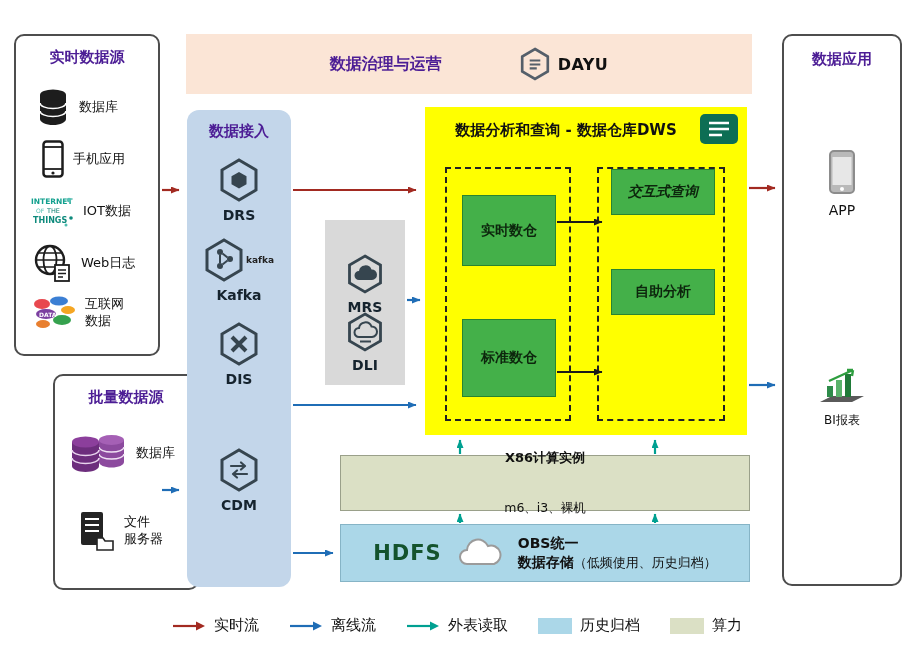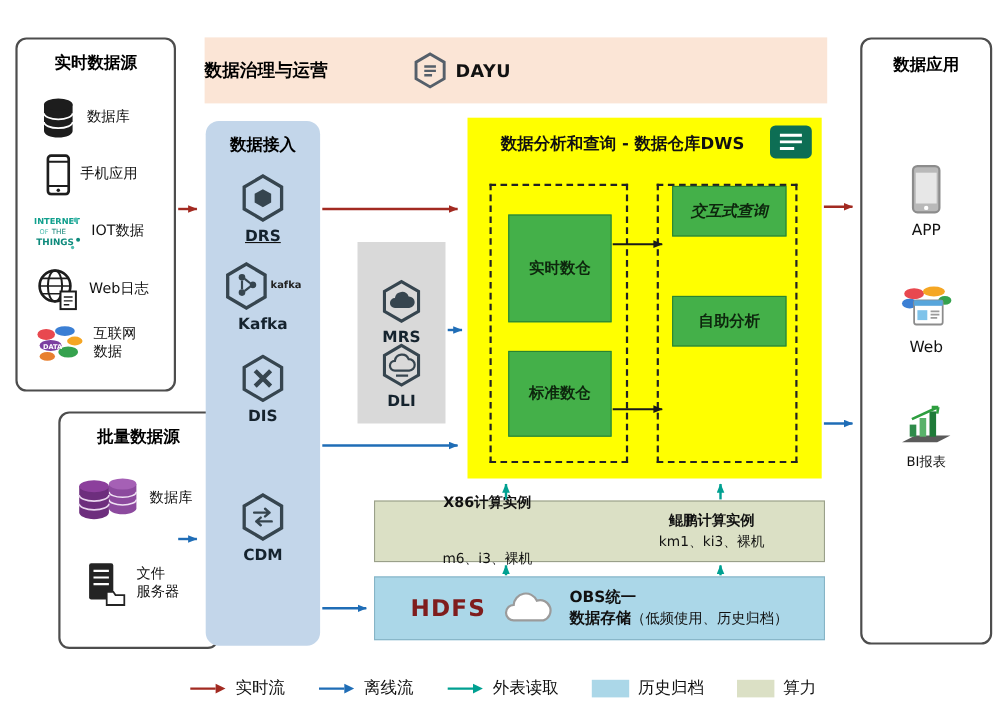--- a/index.html
+++ b/index.html
@@ -6,42 +6,42 @@
     --realtime-flow:#a22a21; --offline-flow:#1f6db6; --external-read:#00a091;
     --banner-bg:#fbe5d6; --ingest-bg:#c3d6ea; --gray-bg:#d9d9d9; --dws-bg:#ffff00;
     --green-box:#44b049; --compute-bg:#dbe0c5; --archive-bg:#abd7e8;
     --panel-border:#4d4d4d; --black-arrow:#1a1a1a;
   }
   *{margin:0;padding:0;box-sizing:border-box;}
   body{font-family:"DejaVu Sans","Liberation Sans",sans-serif;color:#111;background:#fff;}
   #canvas{position:relative;width:914px;height:651px;background:#fff;overflow:hidden;}
   .abs{position:absolute;}
   .panel{background:#fff;border:2px solid var(--panel-border);border-radius:10px;}
-  .p-title{font-weight:bold;font-size:15px;text-align:center;color:#000000;}
+  .p-title{font-weight:bold;font-size:15px;text-align:center;color:#4c1d95;}
   .item-label{font-size:13px;line-height:1.3;white-space:pre-line;color:#111;}
   .row-item{position:absolute;display:flex;align-items:center;gap:9px;}
   .col-item{position:absolute;left:0;width:100%;display:flex;flex-direction:column;align-items:center;gap:5px;}
   .ing-label{font-weight:bold;font-size:14px;color:#15232e;}
   .gbox{position:absolute;background:var(--green-box);border:1px solid #2a8430;display:flex;align-items:center;justify-content:center;font-weight:bold;font-size:14px;color:#0d260d;text-align:center;}
   .dashed{position:absolute;border:2px dashed #222;}
   .leg-item{display:flex;align-items:center;gap:8px;font-size:15px;}
   .swatch{display:inline-block;width:34px;height:16px;}
   .ln-red{stroke:var(--realtime-flow);stroke-width:2.2;}
   .ln-blue{stroke:var(--offline-flow);stroke-width:2.2;}
   .ln-teal{stroke:var(--external-read);stroke-width:2.2;}
   .ln-black{stroke:var(--black-arrow);stroke-width:1.8;fill:none;}
   .mh-red{fill:var(--realtime-flow);} .mh-blue{fill:var(--offline-flow);}
   .mh-teal{fill:var(--external-read);} .mh-black{fill:var(--black-arrow);}
 </style>
 </head>
 <body>
 
 <div id="canvas">
 
-  <div class="abs" style="left:186px;top:34px;width:566px;height:60px;background:var(--banner-bg);display:flex;align-items:center;justify-content:flex-start;gap:78px;">
+  <div class="abs" style="left:186px;top:34px;width:566px;height:60px;background:var(--banner-bg);display:flex;align-items:center;justify-content:center;gap:78px;">
     <div class="p-title" style="font-size:16px;">数据治理与运营</div>
     <div style="display:flex;align-items:center;gap:8px;">
       <svg width="30" height="34" viewBox="0 0 34 38">
         <polygon points="17,2 31.5,10.5 31.5,27.5 17,36 2.5,27.5 2.5,10.5" fill="none" stroke="#555f6a" stroke-width="3"></polygon>
         <path d="M11 15 h12 M11 19.5 h12 M11 24 h8" stroke="#555f6a" stroke-width="2.4" fill="none"></path>
       </svg>
       <span style="font-weight:bold;font-size:16px;letter-spacing:0.5px;">DAYU</span>
     </div>
   </div>
 
@@ -122,21 +122,21 @@
         <line x1="8" y1="21" x2="22" y2="21" stroke="#fff" stroke-width="2"></line>
         <path d="M20 28 h6 l2 3 h8 v9 H20 z" fill="#fff" stroke="#242424" stroke-width="1.6"></path>
       </svg>
       <span class="item-label">文件
 服务器</span>
     </div>
   </div>
 
   <div class="abs" style="left:187px;top:110px;width:104px;height:477px;background:var(--ingest-bg);border-radius:12px;">
     <div class="p-title" style="margin-top:12px;">数据接入</div>
-    <div class="col-item" style="top:48px;text-decoration:underline;">
+    <div class="col-item" style="top:48px;">
       <svg width="40" height="44" viewBox="0 0 40 44">
         <polygon points="20,2 37,12 37,32 20,42 3,32 3,12" fill="none" stroke="#36454f" stroke-width="3"></polygon>
         <polygon points="20,14 27.5,18.2 27.5,26.2 20,30.5 12.5,26.2 12.5,18.2" fill="#36454f"></polygon>
       </svg>
       <div class="ing-label">DRS</div>
     </div>
     <div class="col-item" style="top:128px;">
       <div style="display:flex;align-items:center;gap:2px;">
         <svg width="40" height="44" viewBox="0 0 40 44">
           <polygon points="20,2 37,12 37,32 20,42 3,32 3,12" fill="none" stroke="#36454f" stroke-width="3"></polygon>
@@ -183,75 +183,58 @@
     </div>
   </div>
 
   <div class="abs" style="left:425px;top:107px;width:322px;height:328px;background:var(--dws-bg);">
     <div class="abs" style="left:10px;top:14px;width:262px;text-align:center;font-weight:bold;font-size:15px;">数据分析和查询 - 数据仓库DWS</div>
     <svg class="abs" style="right:8px;top:6px;" width="40" height="32" viewBox="0 0 40 32">
       <rect x="1" y="1" width="38" height="30" rx="5" fill="#0d6e54"></rect>
       <path d="M10 10 h20 M10 16 h20 M10 22 h13" stroke="#fff" stroke-width="2.6" fill="none"></path>
     </svg>
     <div class="dashed" style="left:20px;top:60px;width:126px;height:254px;">
-      <div class="gbox" style="left:15px;top:26px;width:94px;height:98px;">实时数仓</div>
+      <div class="gbox" style="left:15px;top:26px;width:94px;height:71px;">实时数仓</div>
       <div class="gbox" style="left:15px;top:150px;width:94px;height:78px;">标准数仓</div>
     </div>
     <div class="dashed" style="left:172px;top:60px;width:128px;height:254px;">
       <div class="gbox" style="left:12px;top:0;width:104px;height:46px;font-style:italic;">交互式查询</div>
       <div class="gbox" style="left:12px;top:100px;width:104px;height:46px;">自助分析</div>
     </div>
   </div>
 
   <div class="abs" style="left:340px;top:455px;width:410px;height:56px;background:var(--compute-bg);border:1px solid #9aa08a;display:flex;">
     <div style="flex:1;display:flex;flex-direction:column;align-items:center;justify-content:center;line-height:1.5;">
       <div style="font-weight:bold;font-size:13px;">X86计算实例</div>
       <div style="font-size:12.5px;margin-top:32px;">m6、i3、裸机</div>
     </div>
-    <div style="flex:1;display:flex;flex-direction:column;align-items:center;justify-content:center;line-height:1.5;">
-      <div style="font-weight:bold;font-size:13px;">鲲鹏计算实例</div>
-      <div style="font-size:12.5px;">km1、ki3、裸机</div>
-    </div>
   </div>
 
   <div class="abs" style="left:340px;top:524px;width:410px;height:58px;background:var(--archive-bg);border:1px solid #86b4c6;display:flex;align-items:center;justify-content:center;gap:14px;">
-    <div style="font-weight:bold;font-size:21px;letter-spacing:1px;color:#7f1d1d;text-align:center;">HDFS</div>
+    <div style="font-weight:bold;font-size:21px;letter-spacing:1px;color:#14532d;text-align:center;">HDFS</div>
     <svg width="48" height="30" viewBox="0 0 48 30">
       <path d="M11 26 A7 7 0 0 1 11 12 A11 11 0 0 1 32 8 A8 8 0 0 1 38 26 Z" fill="#fff" stroke="#9b9b9b" stroke-width="2"></path>
     </svg>
     <div style="line-height:1.35;">
       <div style="font-weight:bold;font-size:14px;">OBS统一</div>
       <div style="font-size:13px;">
         <span style="font-weight:bold;font-size:14px;">数据存储</span><span>（低频使用、历史归档）</span>
       </div>
     </div>
   </div>
 
   <div class="abs panel" style="left:782px;top:34px;width:120px;height:552px;">
     <div class="p-title" style="margin-top:14px;">数据应用</div>
     <div class="col-item" style="top:112px;">
       <svg width="28" height="48" viewBox="0 0 28 46">
         <rect x="2" y="2" width="24" height="42" rx="4" fill="#b9b9b9" stroke="#8c8c8c" stroke-width="2"></rect>
         <rect x="4.5" y="8" width="19" height="28" fill="#e7e7e7"></rect>
         <circle cx="14" cy="40" r="2" fill="#fff"></circle>
       </svg>
       <span class="item-label" style="font-size:14px;">APP</span>
-    </div>
-    <div class="col-item" style="top:222px;">
-      <svg width="46" height="44" viewBox="0 0 46 42">
-        <ellipse cx="12" cy="8" rx="9" ry="5" fill="#e8484f"></ellipse>
-        <ellipse cx="30" cy="6" rx="10" ry="4.5" fill="#f5a623"></ellipse>
-        <ellipse cx="40" cy="14" rx="6" ry="4" fill="#35a24e"></ellipse>
-        <ellipse cx="8" cy="17" rx="7" ry="4.5" fill="#3b7fd4"></ellipse>
-        <rect x="12" y="14" width="26" height="22" rx="2" fill="#fff" stroke="#8c8c8c" stroke-width="1.6"></rect>
-        <rect x="12" y="14" width="26" height="5" fill="#58a6dc"></rect>
-        <rect x="15" y="23" width="9" height="9" fill="#7fc3ea"></rect>
-        <path d="M27 24 h8 M27 27 h8 M27 30 h6" stroke="#9b9b9b" stroke-width="1.5" fill="none"></path>
-      </svg>
-      <span class="item-label" style="font-size:14px;">Web</span>
     </div>
     <div class="col-item" style="top:330px;">
       <svg width="48" height="42" viewBox="0 0 48 40">
         <path d="M2 35 L14 29 L46 29 L34 35 Z" fill="#5a5a5a"></path>
         <rect x="9" y="19" width="6" height="11" fill="#2e8b4a"></rect>
         <rect x="18" y="13" width="6" height="17" fill="#59b26a"></rect>
         <rect x="27" y="7" width="6" height="23" fill="#1f7a38"></rect>
         <path d="M11 14 L35 3 M35 3 h-6 M35 3 l-1 6" stroke="#2e9e3f" stroke-width="2.4" fill="none"></path>
       </svg>
       <span class="item-label" style="font-size:12px;">BI报表</span>

